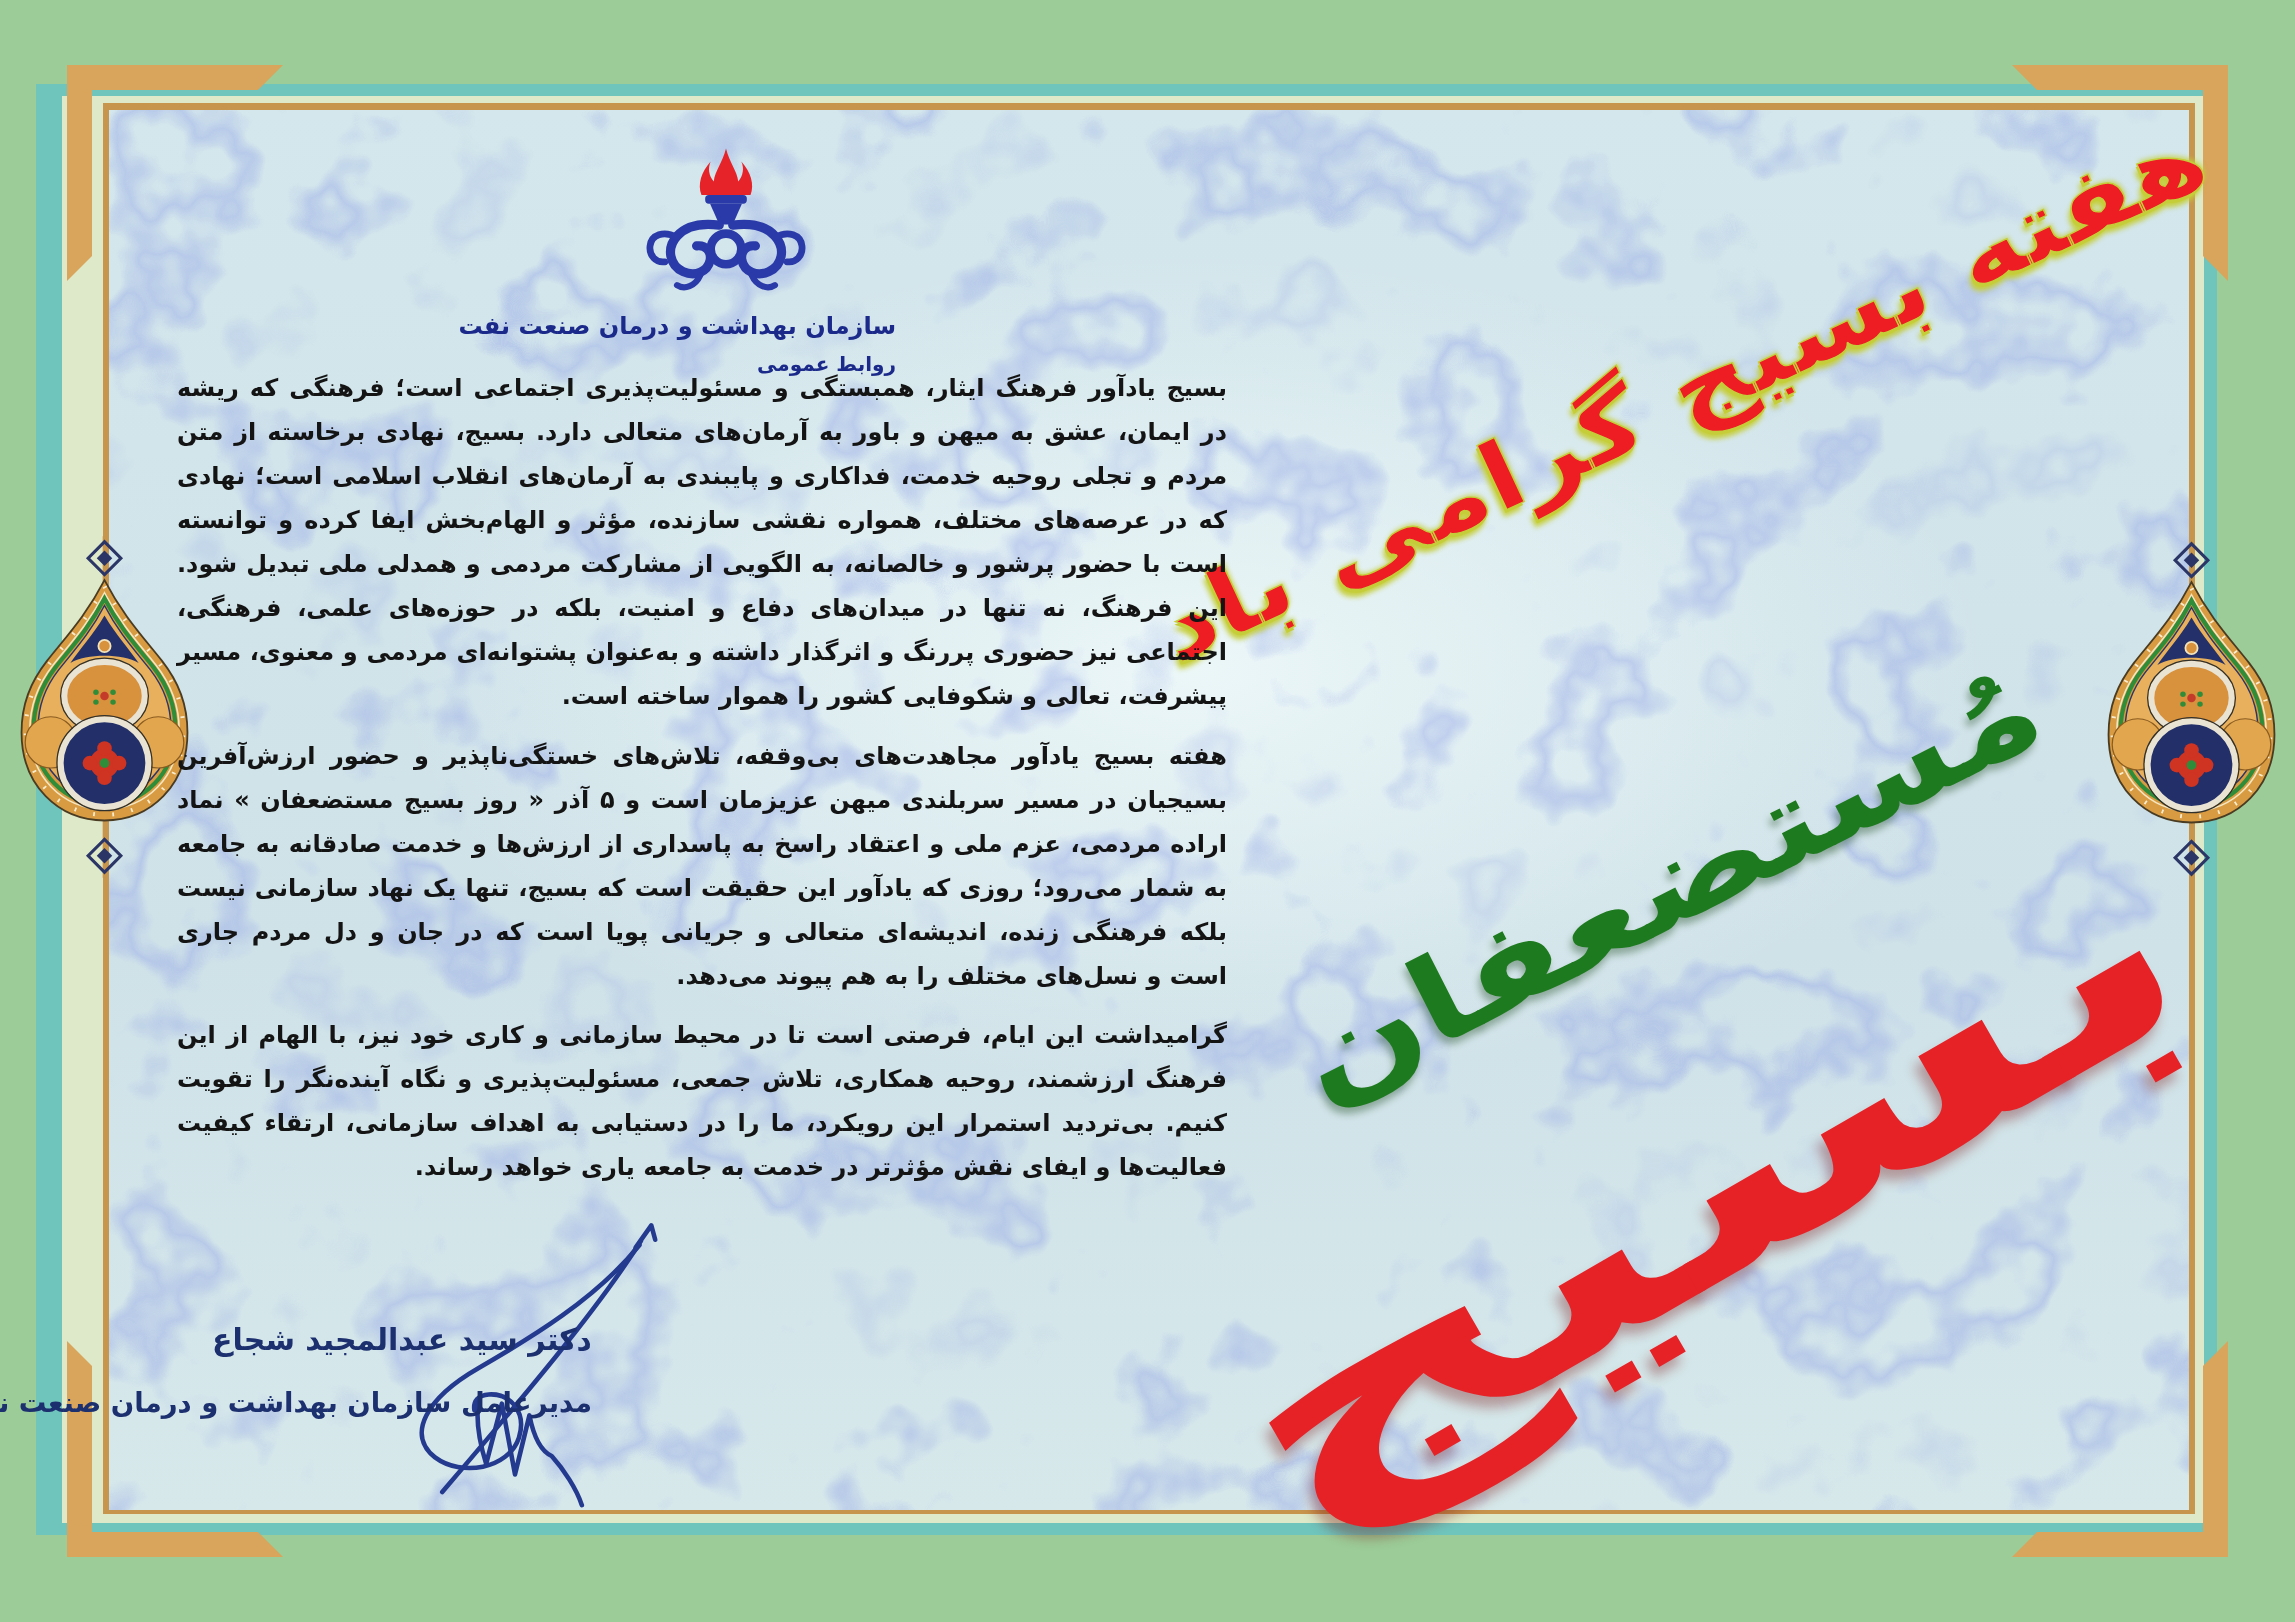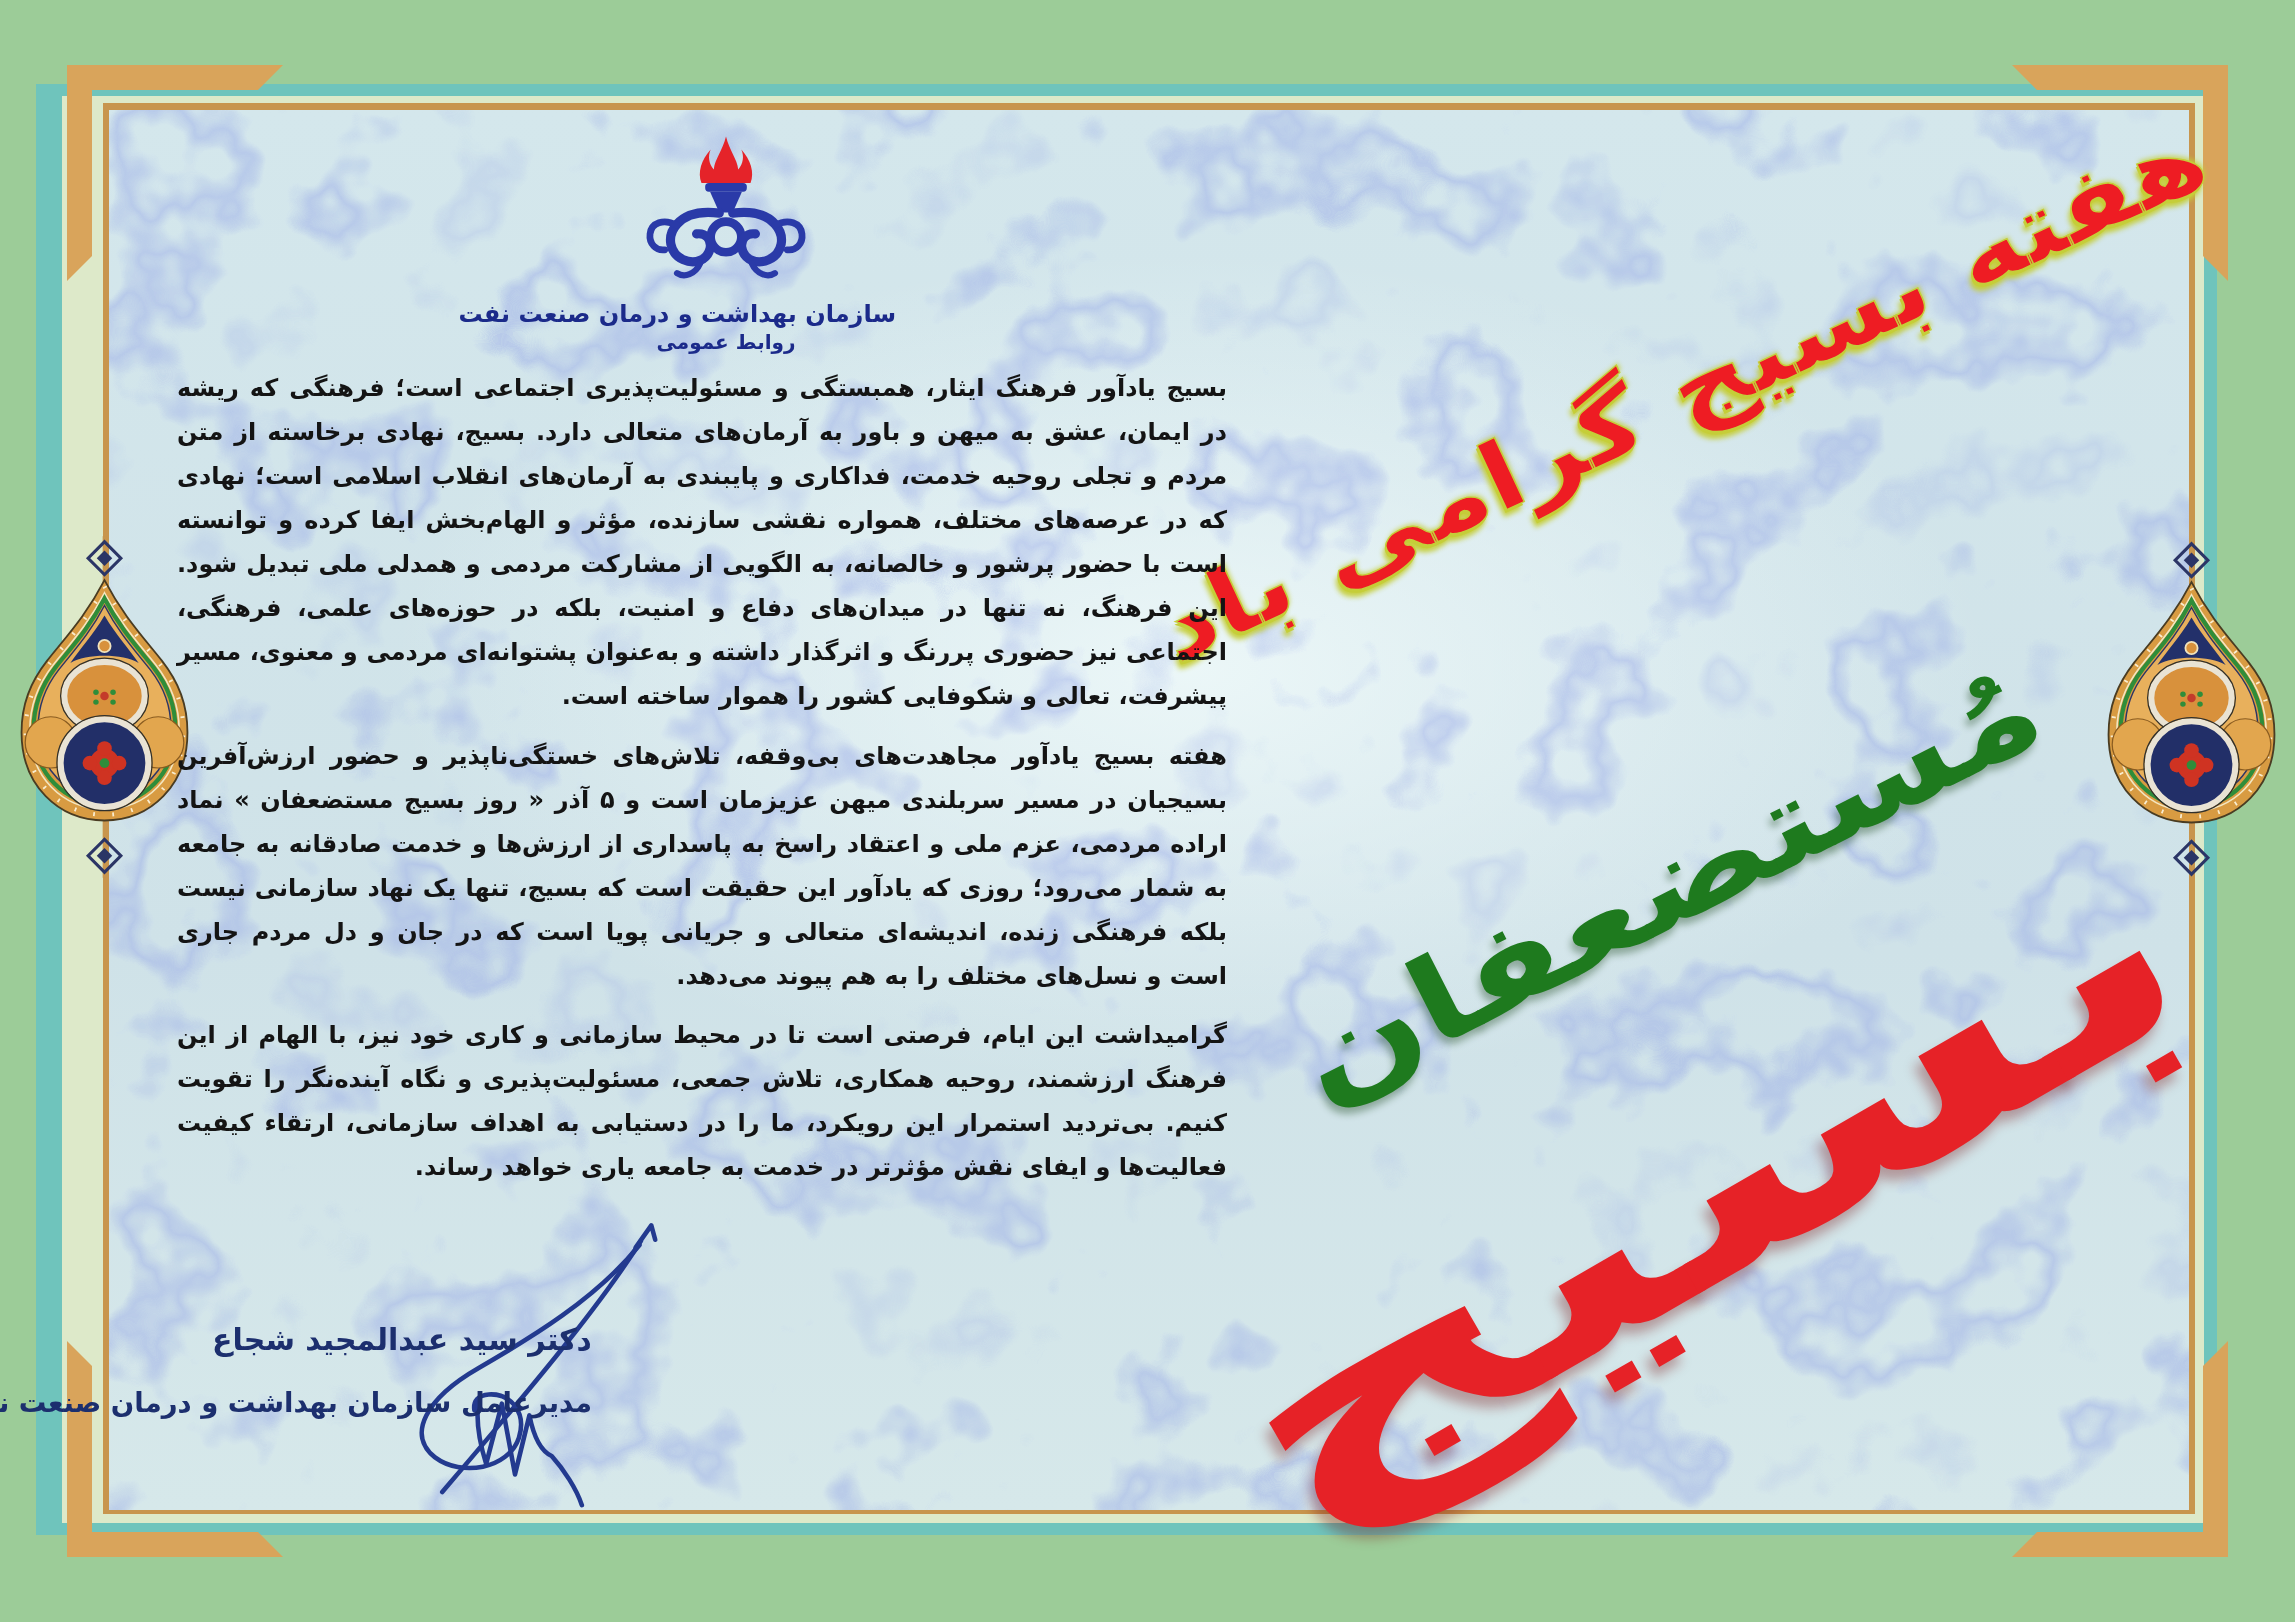--- a/index.html
+++ b/index.html
@@ -30,24 +30,24 @@
   .bracket.tl{left:67px;top:65px;
     clip-path:polygon(0 0,100% 0,calc(100% - 25px) 25px,25px 25px,25px calc(100% - 25px),0 100%);}
   .bracket.tr{left:2012px;top:65px;
     clip-path:polygon(0 0,100% 0,100% 100%,calc(100% - 25px) calc(100% - 25px),calc(100% - 25px) 25px,25px 25px);}
   .bracket.br{left:2012px;top:1341px;
     clip-path:polygon(100% 0,100% 100%,0 100%,25px calc(100% - 25px),calc(100% - 25px) calc(100% - 25px),calc(100% - 25px) 25px);}
   .bracket.bl{left:67px;top:1341px;
     clip-path:polygon(0 0,25px 25px,25px calc(100% - 25px),calc(100% - 25px) calc(100% - 25px),100% 100%,0 100%);}
 
   
-  .logo-wrap{left:556px;top:132px;width:340px;text-align:center;}
+  .logo-wrap{left:556px;top:144px;width:340px;text-align:right;}
   .logo-wrap svg{display:block;margin:0 auto;}
   .org-line1{margin-top:3.9px;font-size:24px;font-weight:bold;color:#1b2a8a;white-space:nowrap;}
-  .org-line2{margin-top:2px;font-size:20px;font-weight:bold;color:#1b2a8a;}
+  .org-line2{margin-top:12px;font-size:20px;font-weight:bold;color:#1b2a8a;}
   .logo-blue-part{fill:var(--logo-blue);}
   .logo-blue-stroke{fill:none;stroke:var(--logo-blue);stroke-linecap:round;}
   .logo-flame-part{fill:var(--logo-flame);}
 
   
   .message{left:177px;top:366px;width:1050px;direction:rtl;
     font-size:24px;line-height:44px;font-weight:bold;color:var(--body-text);
     text-align:justify;text-align-last:right;}
   .message p{margin:0 0 15.7px 0;}
 

